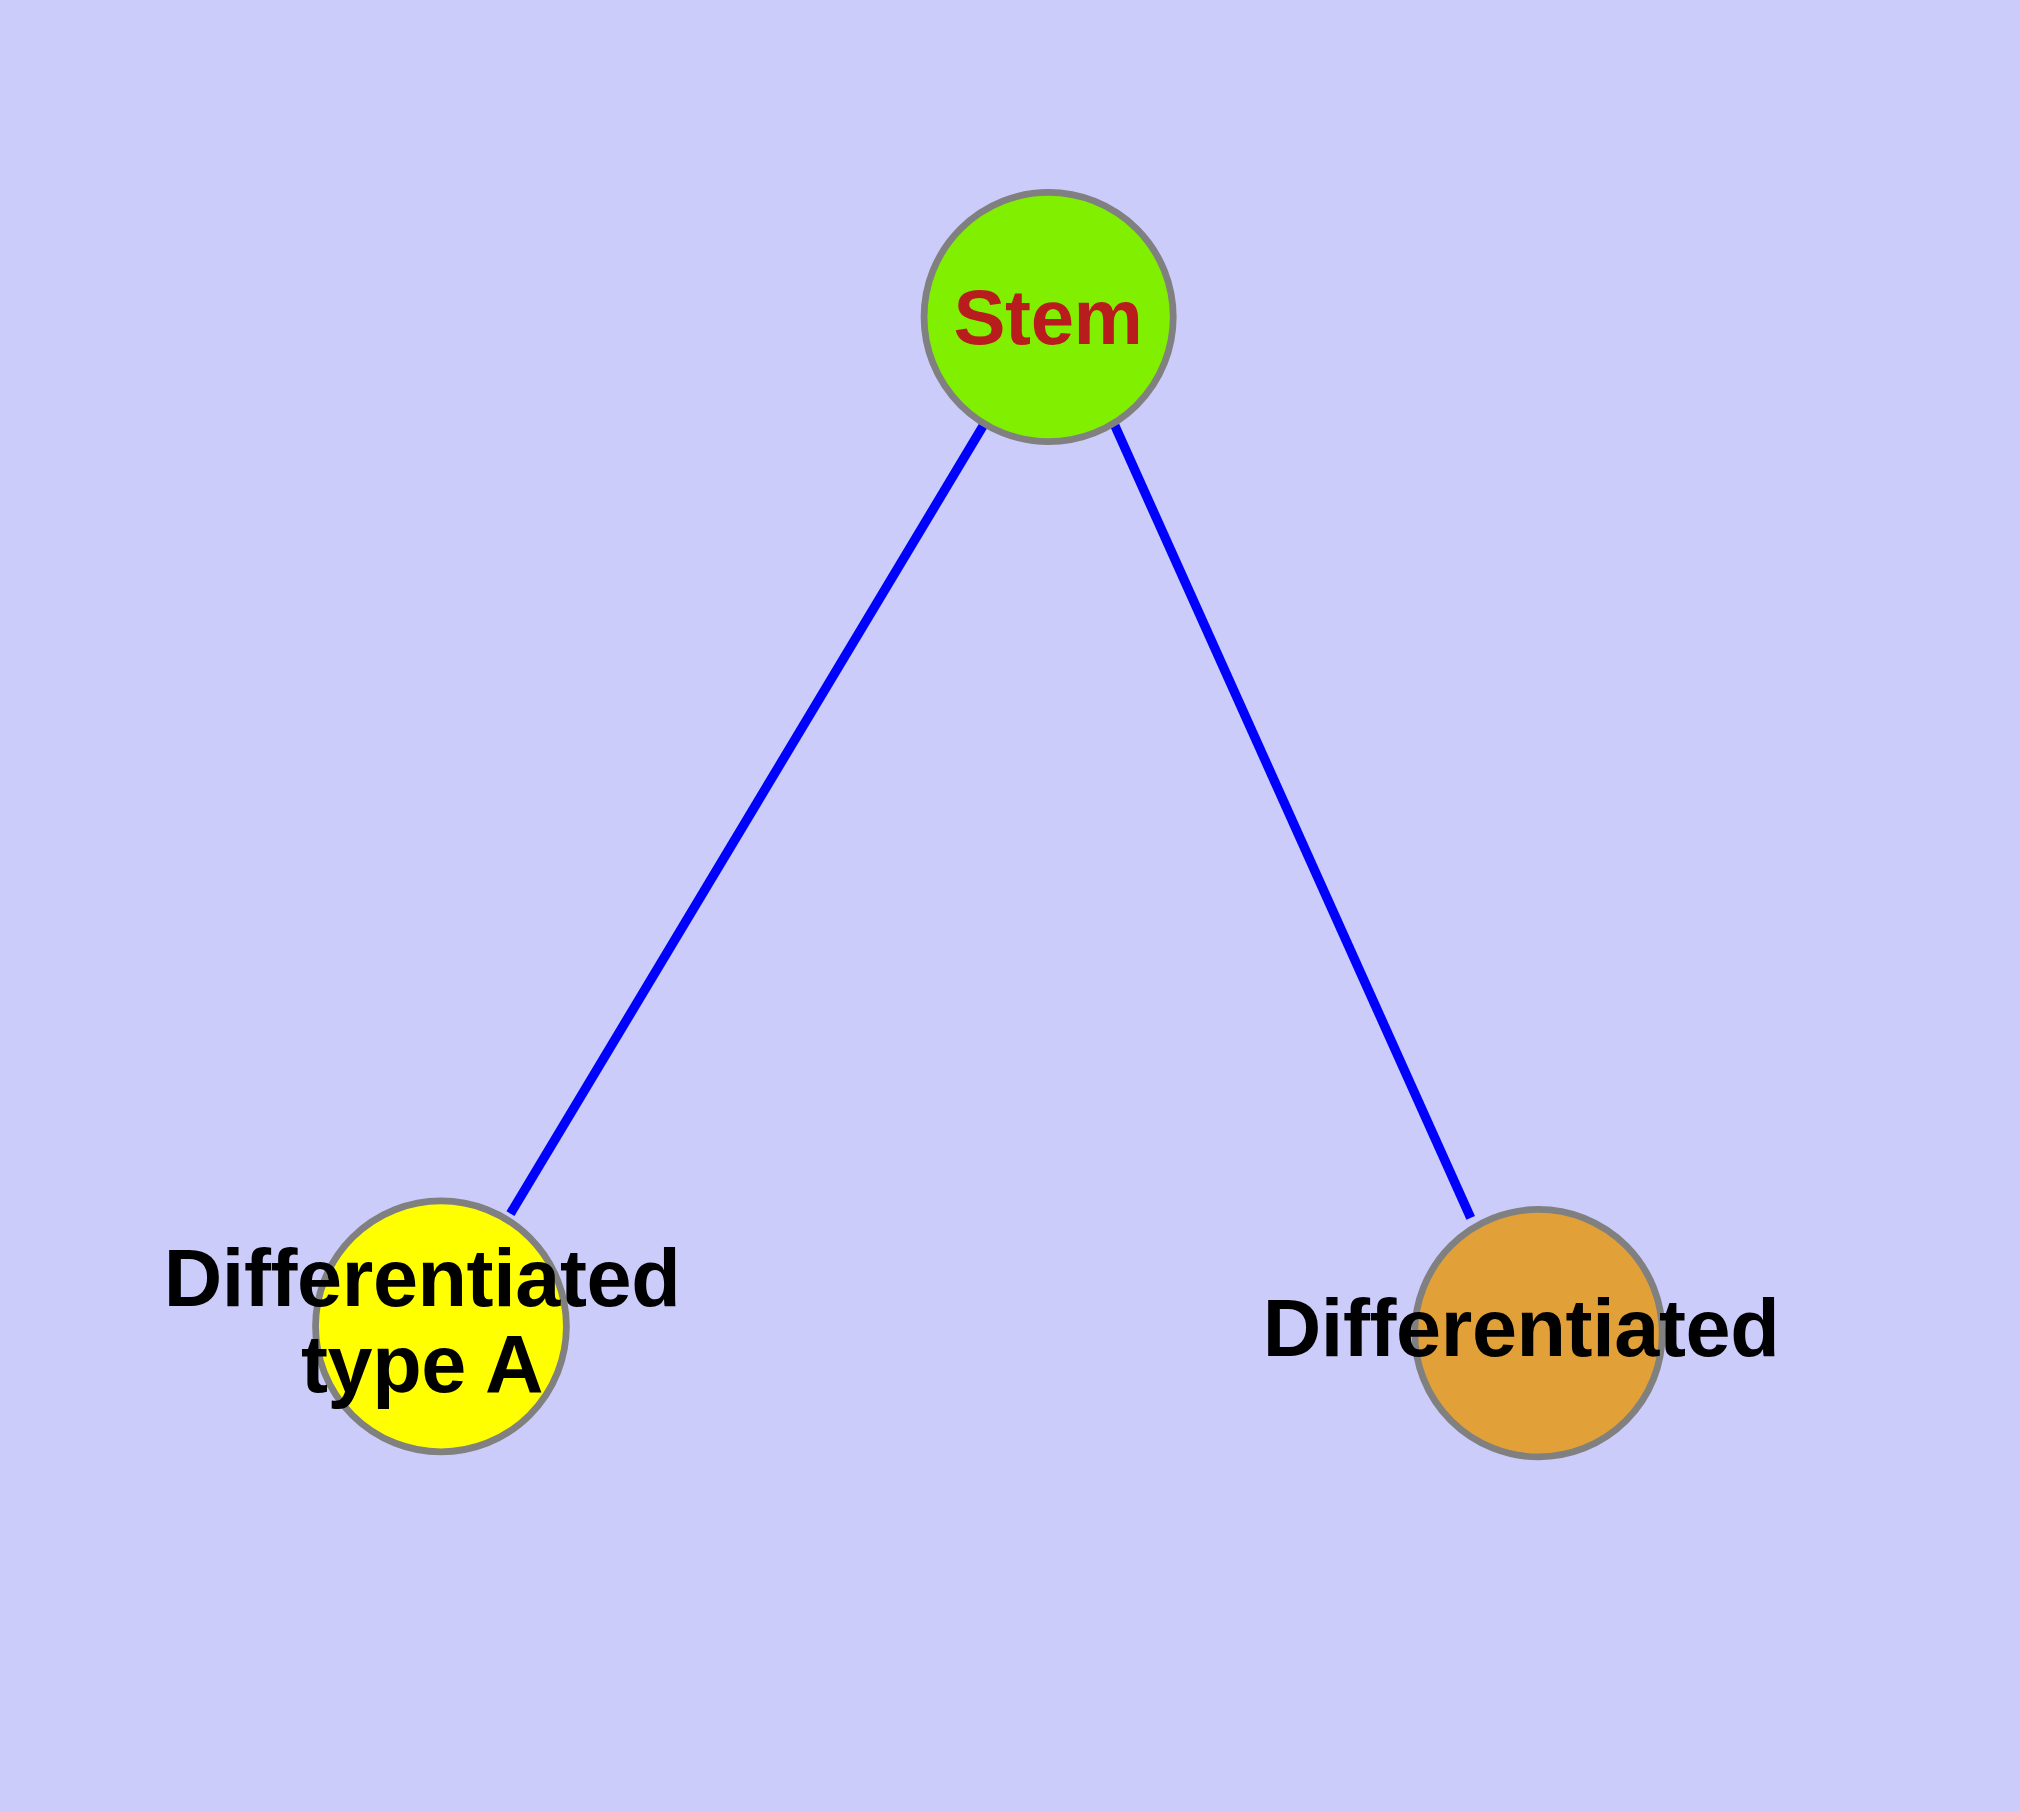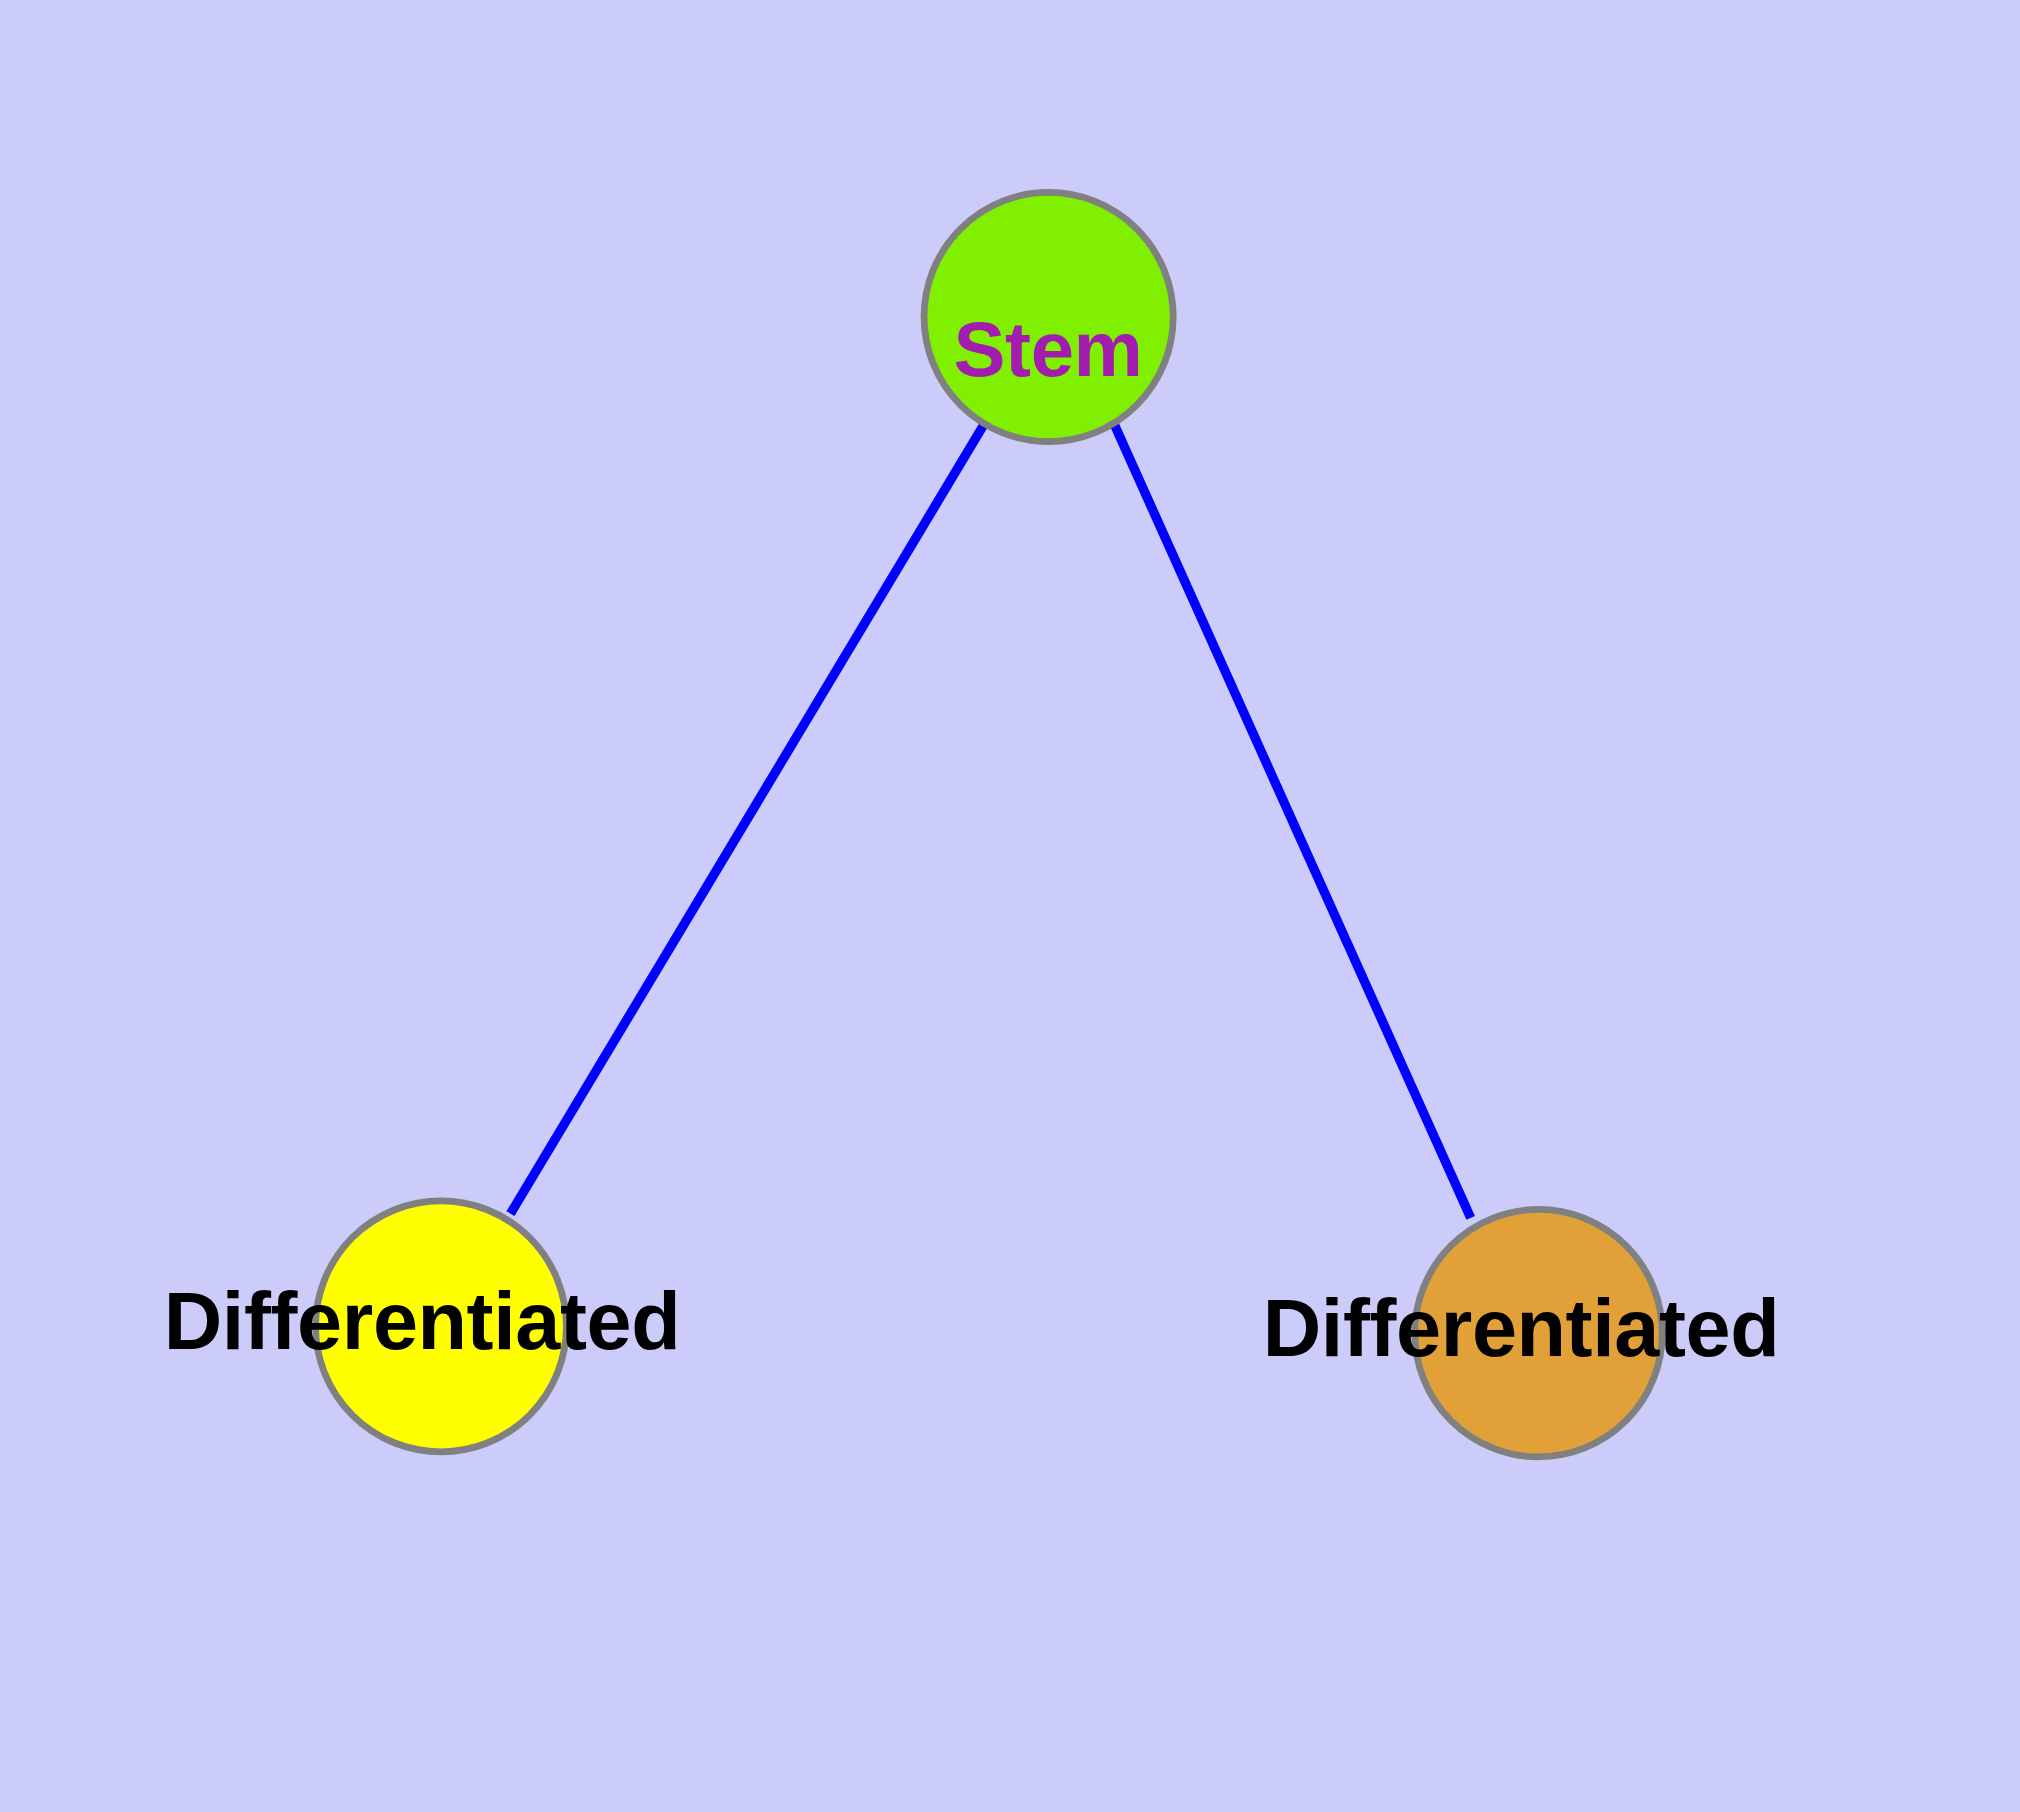--- a/index.html
+++ b/index.html
@@ -68,20 +68,20 @@
       <line id="edge-stem-to-b" x1="1315" y1="502" x2="1735" y2="1437" stroke="#0000ff" stroke-width="11" stroke-linecap="butt"></line>
     </g>
 
     <g>
       <circle id="node-stem" cx="1237" cy="374" r="147" fill="#80f000" stroke="#808080" stroke-width="8"></circle>
       <circle id="node-diff-a" cx="520" cy="1565" r="148" fill="#ffff00" stroke="#808080" stroke-width="8"></circle>
       <circle id="node-diff-b" cx="1815" cy="1573" r="146" fill="#e2a038" stroke="#808080" stroke-width="8"></circle>
     </g>
   </svg>
 
-  <div id="label-stem" class="node-label" style="color: #a21caf; margin-top: 32px;">Stem</div>
+  <div id="label-stem" class="node-label" style="color: #b91c1c;">Stem</div>
 
-  <div id="label-typeA" class="node-label" style="color: rgb(0, 0, 0);"><span>Differentiated</span><br></div>
+  <div id="label-typeA" class="node-label" style="color: rgb(0, 0, 0);"><span>Differentiated</span><br><span>type A</span></div>
 
   <div id="label-typeB" class="node-label" style="color: rgb(0, 0, 0);"><span>Differentiated</span><br></div>
 
 </div>
 
 
 </body></html>

